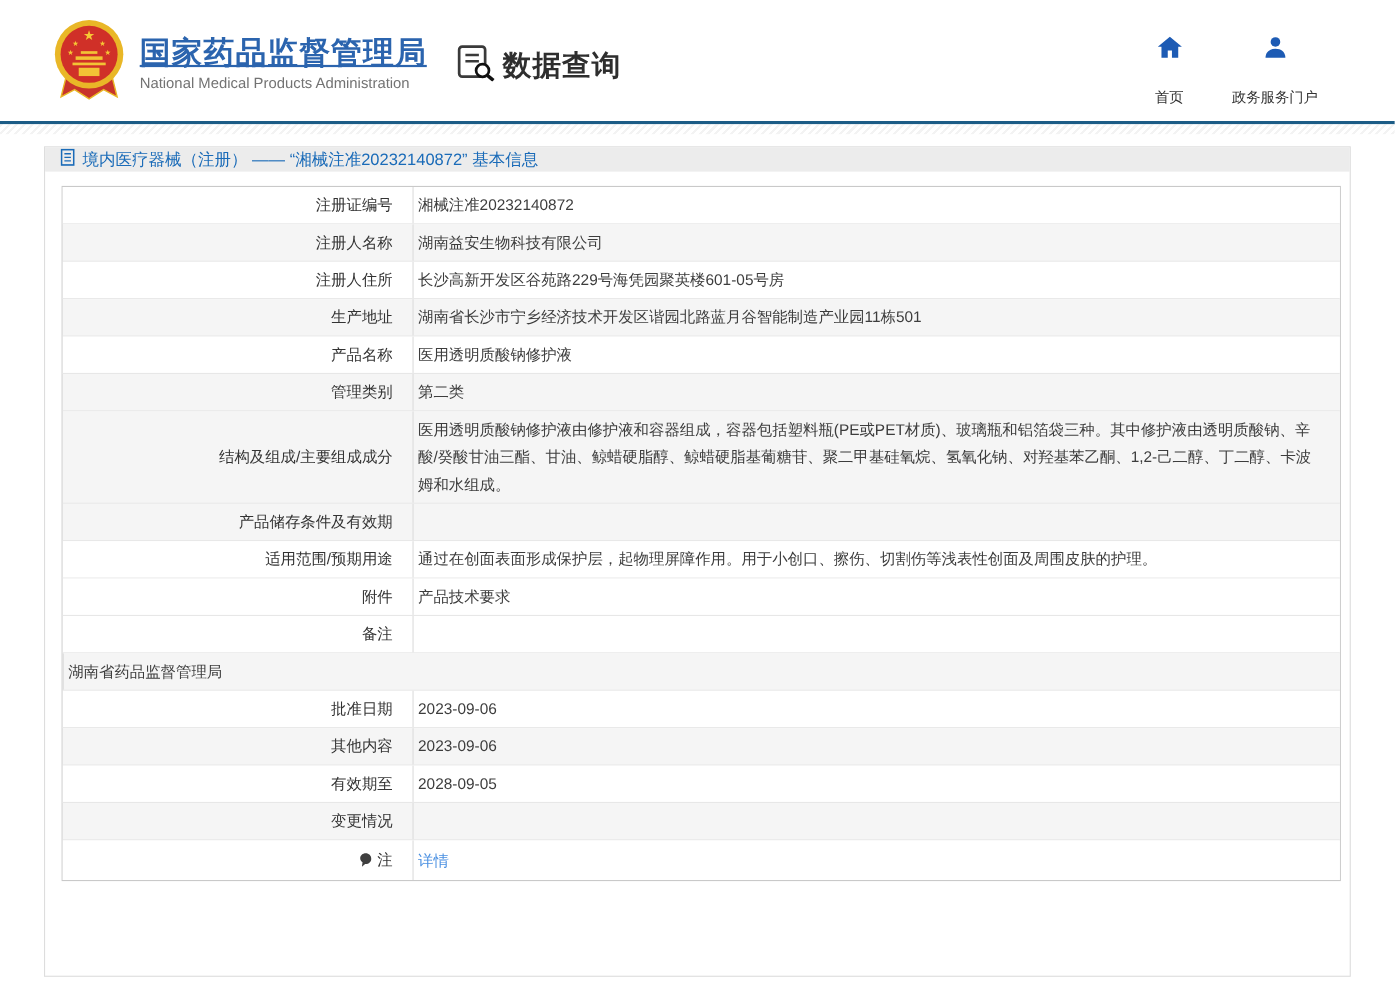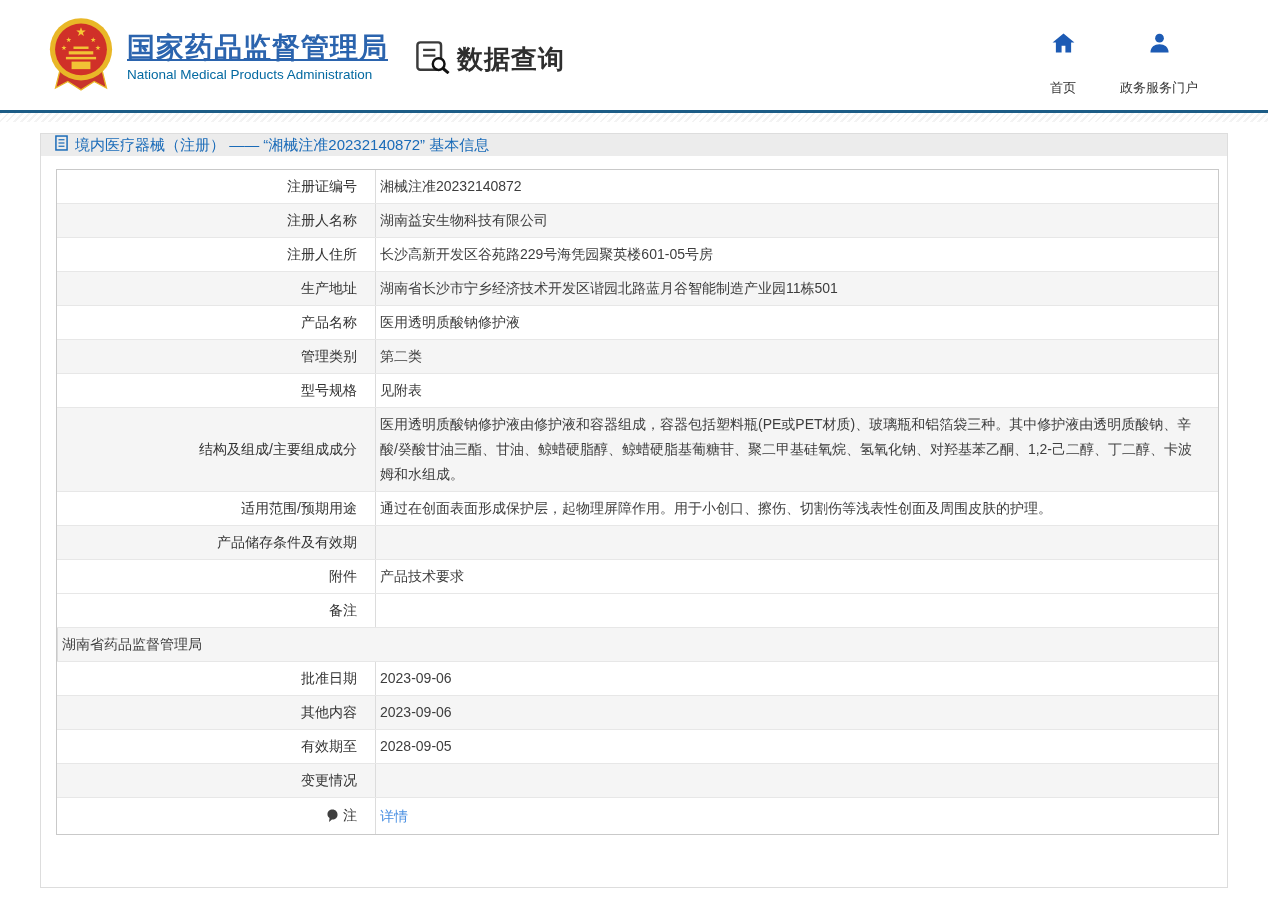--- a/index.html
+++ b/index.html
@@ -6,21 +6,21 @@
   html,body { margin:0; padding:0; }
   body {
     width:1268px; height:906px; background:#ffffff; overflow:hidden;
     font-family:"Liberation Sans","DejaVu Sans",sans-serif; color:#333;
   }
 
   
   .header { position:relative; height:110px; background:#fff; }
   .brand { position:absolute; left:48px; top:16px; display:flex; align-items:center; gap:13px; cursor:pointer; }
   .brand-cn { font-size:28px; font-weight:bold; color:#2b64ae; letter-spacing:1px; line-height:1.15;text-decoration:underline; }
-  .brand-en { font-size:13.5px; color:#0369a1; margin-top:3px; }
+  .brand-en { font-size:13.5px; color:#737373; margin-top:3px; }
 
   .query { position:absolute; left:415px; top:40px; display:flex; align-items:center; gap:6px; cursor:pointer; }
   .query-txt { font-size:26px; color:#2e2e2e; font-weight:600; letter-spacing:1px; }
 
   .nav { position:absolute; right:70px; top:33px; display:flex; gap:44px; }
   .nav-item { display:flex; flex-direction:column; align-items:center; gap:22px; cursor:pointer; }
   .nav-lbl { font-size:13px; color:#333; white-space:nowrap; }
 
   .blue-line { height:3px; background:#1c5c86; }
   .hatch { height:9px; background:repeating-linear-gradient(135deg,#f3f3f3 0 2px,#ffffff 2px 5px); }
@@ -143,35 +143,31 @@
         <div class="tvalue">湖南省长沙市宁乡经济技术开发区谐园北路蓝月谷智能制造产业园11栋501</div>
       </div>
       <div class="trow">
         <div class="tlabel">产品名称</div>
         <div class="tvalue">医用透明质酸钠修护液</div>
       </div>
       <div class="trow alt">
         <div class="tlabel">管理类别</div>
         <div class="tvalue">第二类</div>
       </div>
-      <div class="trow">
-        <div class="tlabel">型号规格</div>
-        <div class="tvalue">见附表</div>
-      </div>
       <div class="trow alt">
         <div class="tlabel">结构及组成/主要组成成分</div>
         <div class="tvalue">医用透明质酸钠修护液由修护液和容器组成，容器包括塑料瓶(PE或PET材质)、玻璃瓶和铝箔袋三种。其中修护液由透明质酸钠、辛酸/癸酸甘油三酯、甘油、鲸蜡硬脂醇、鲸蜡硬脂基葡糖苷、聚二甲基硅氧烷、氢氧化钠、对羟基苯乙酮、1,2-己二醇、丁二醇、卡波姆和水组成。</div>
       </div>
+      <div class="trow alt">
+        <div class="tlabel">产品储存条件及有效期</div>
+        <div class="tvalue"></div>
+      </div>
       <div class="trow">
         <div class="tlabel">适用范围/预期用途</div>
         <div class="tvalue">通过在创面表面形成保护层，起物理屏障作用。用于小创口、擦伤、切割伤等浅表性创面及周围皮肤的护理。</div>
-      </div>
-      <div class="trow alt">
-        <div class="tlabel">产品储存条件及有效期</div>
-        <div class="tvalue"></div>
       </div>
       <div class="trow">
         <div class="tlabel">附件</div>
         <div class="tvalue">产品技术要求</div>
       </div>
       <div class="trow">
         <div class="tlabel">备注</div>
         <div class="tvalue"></div>
       </div>
       <div class="trow alt">

